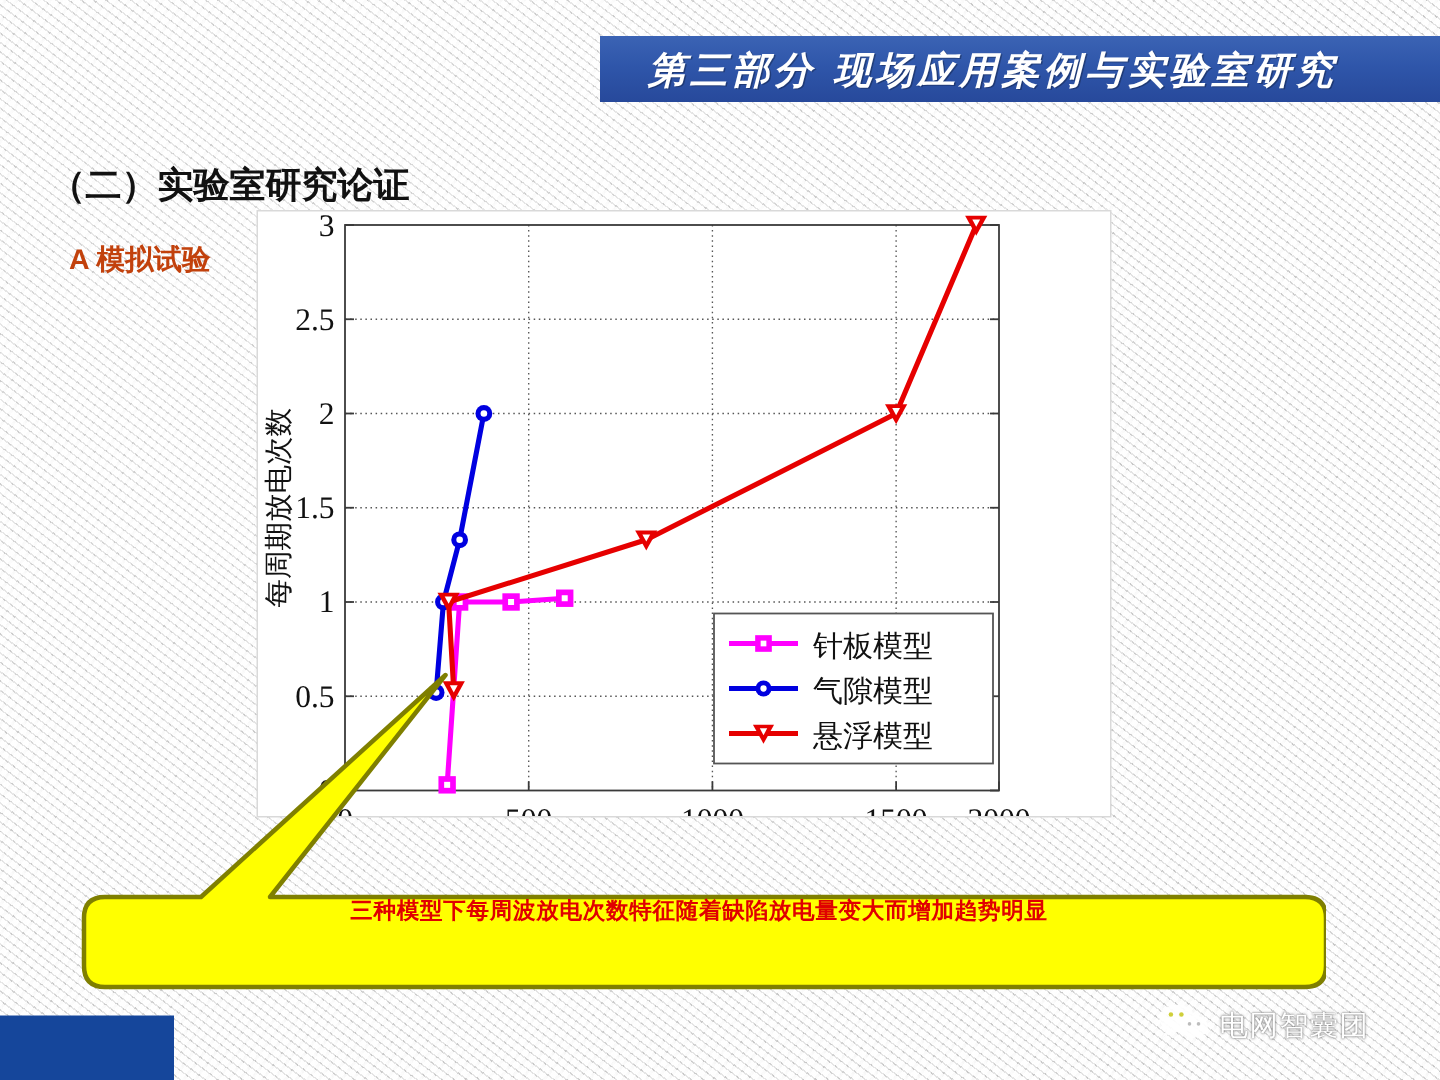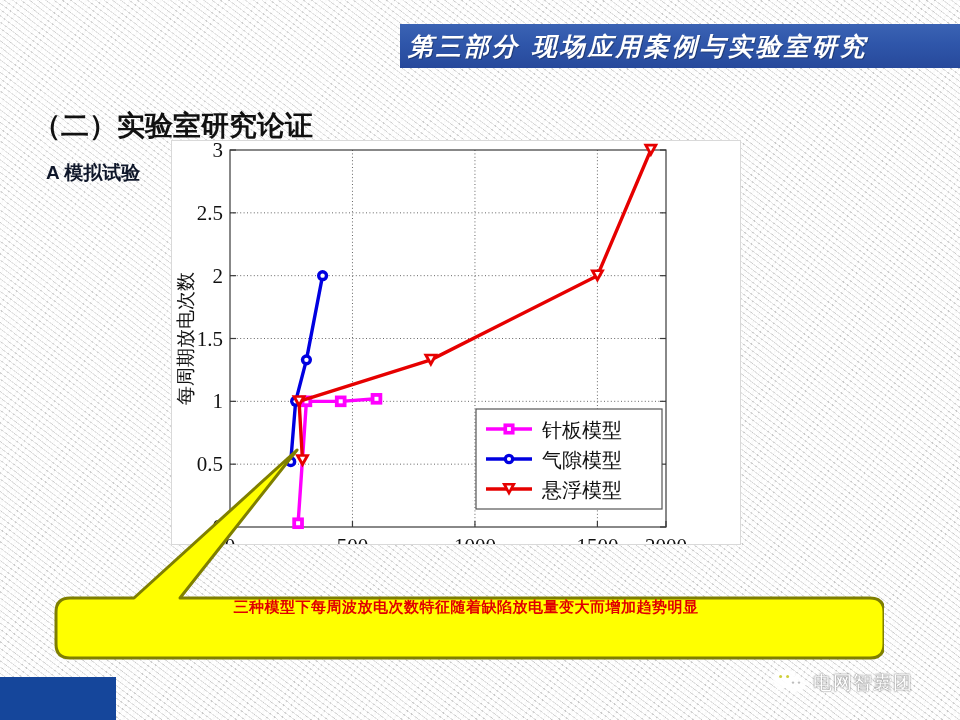--- a/index.html
+++ b/index.html
@@ -23,34 +23,34 @@
 
   
   #banner{
     position:absolute;left:400px;top:24px;width:572px;height:44px;
     background:linear-gradient(180deg,#3b63b4 0%,#2f56aa 45%,#27499b 100%);
     z-index:3;display:flex;align-items:center;
   }
   #banner .btxt{
     color:#ffffff;font-size:25px;font-weight:bold;letter-spacing:3px;
     font-family:"DejaVu Serif","Liberation Serif",serif;
-    padding-left:8px;white-space:nowrap;
+    padding-left:32px;white-space:nowrap;
     text-shadow:1px 1px 0 rgba(0,0,0,.28);
     font-style:italic;
   }
 
   
   #slide-title{
     position:absolute;left:33px;top:107px;z-index:4;
-    font-size:28px;font-weight:bold;color:#111;letter-spacing:0px;
+    font-size:24px;font-weight:bold;color:#111;letter-spacing:0px;
     white-space:nowrap;
   }
   #slide-subtitle{
     position:absolute;left:46px;top:160px;z-index:4;
-    font-size:19px;font-weight:bold;color:#0f172a;white-space:nowrap;
+    font-size:19px;font-weight:bold;color:#c2410c;white-space:nowrap;
   }
 
   
   #chart-panel{
     position:absolute;left:172px;top:141px;width:568px;height:403px;
     background:#ffffff;z-index:2;
     box-shadow:0 0 0 1px #d9d9d9;
   }
   #chart-svg{display:block;}
 

